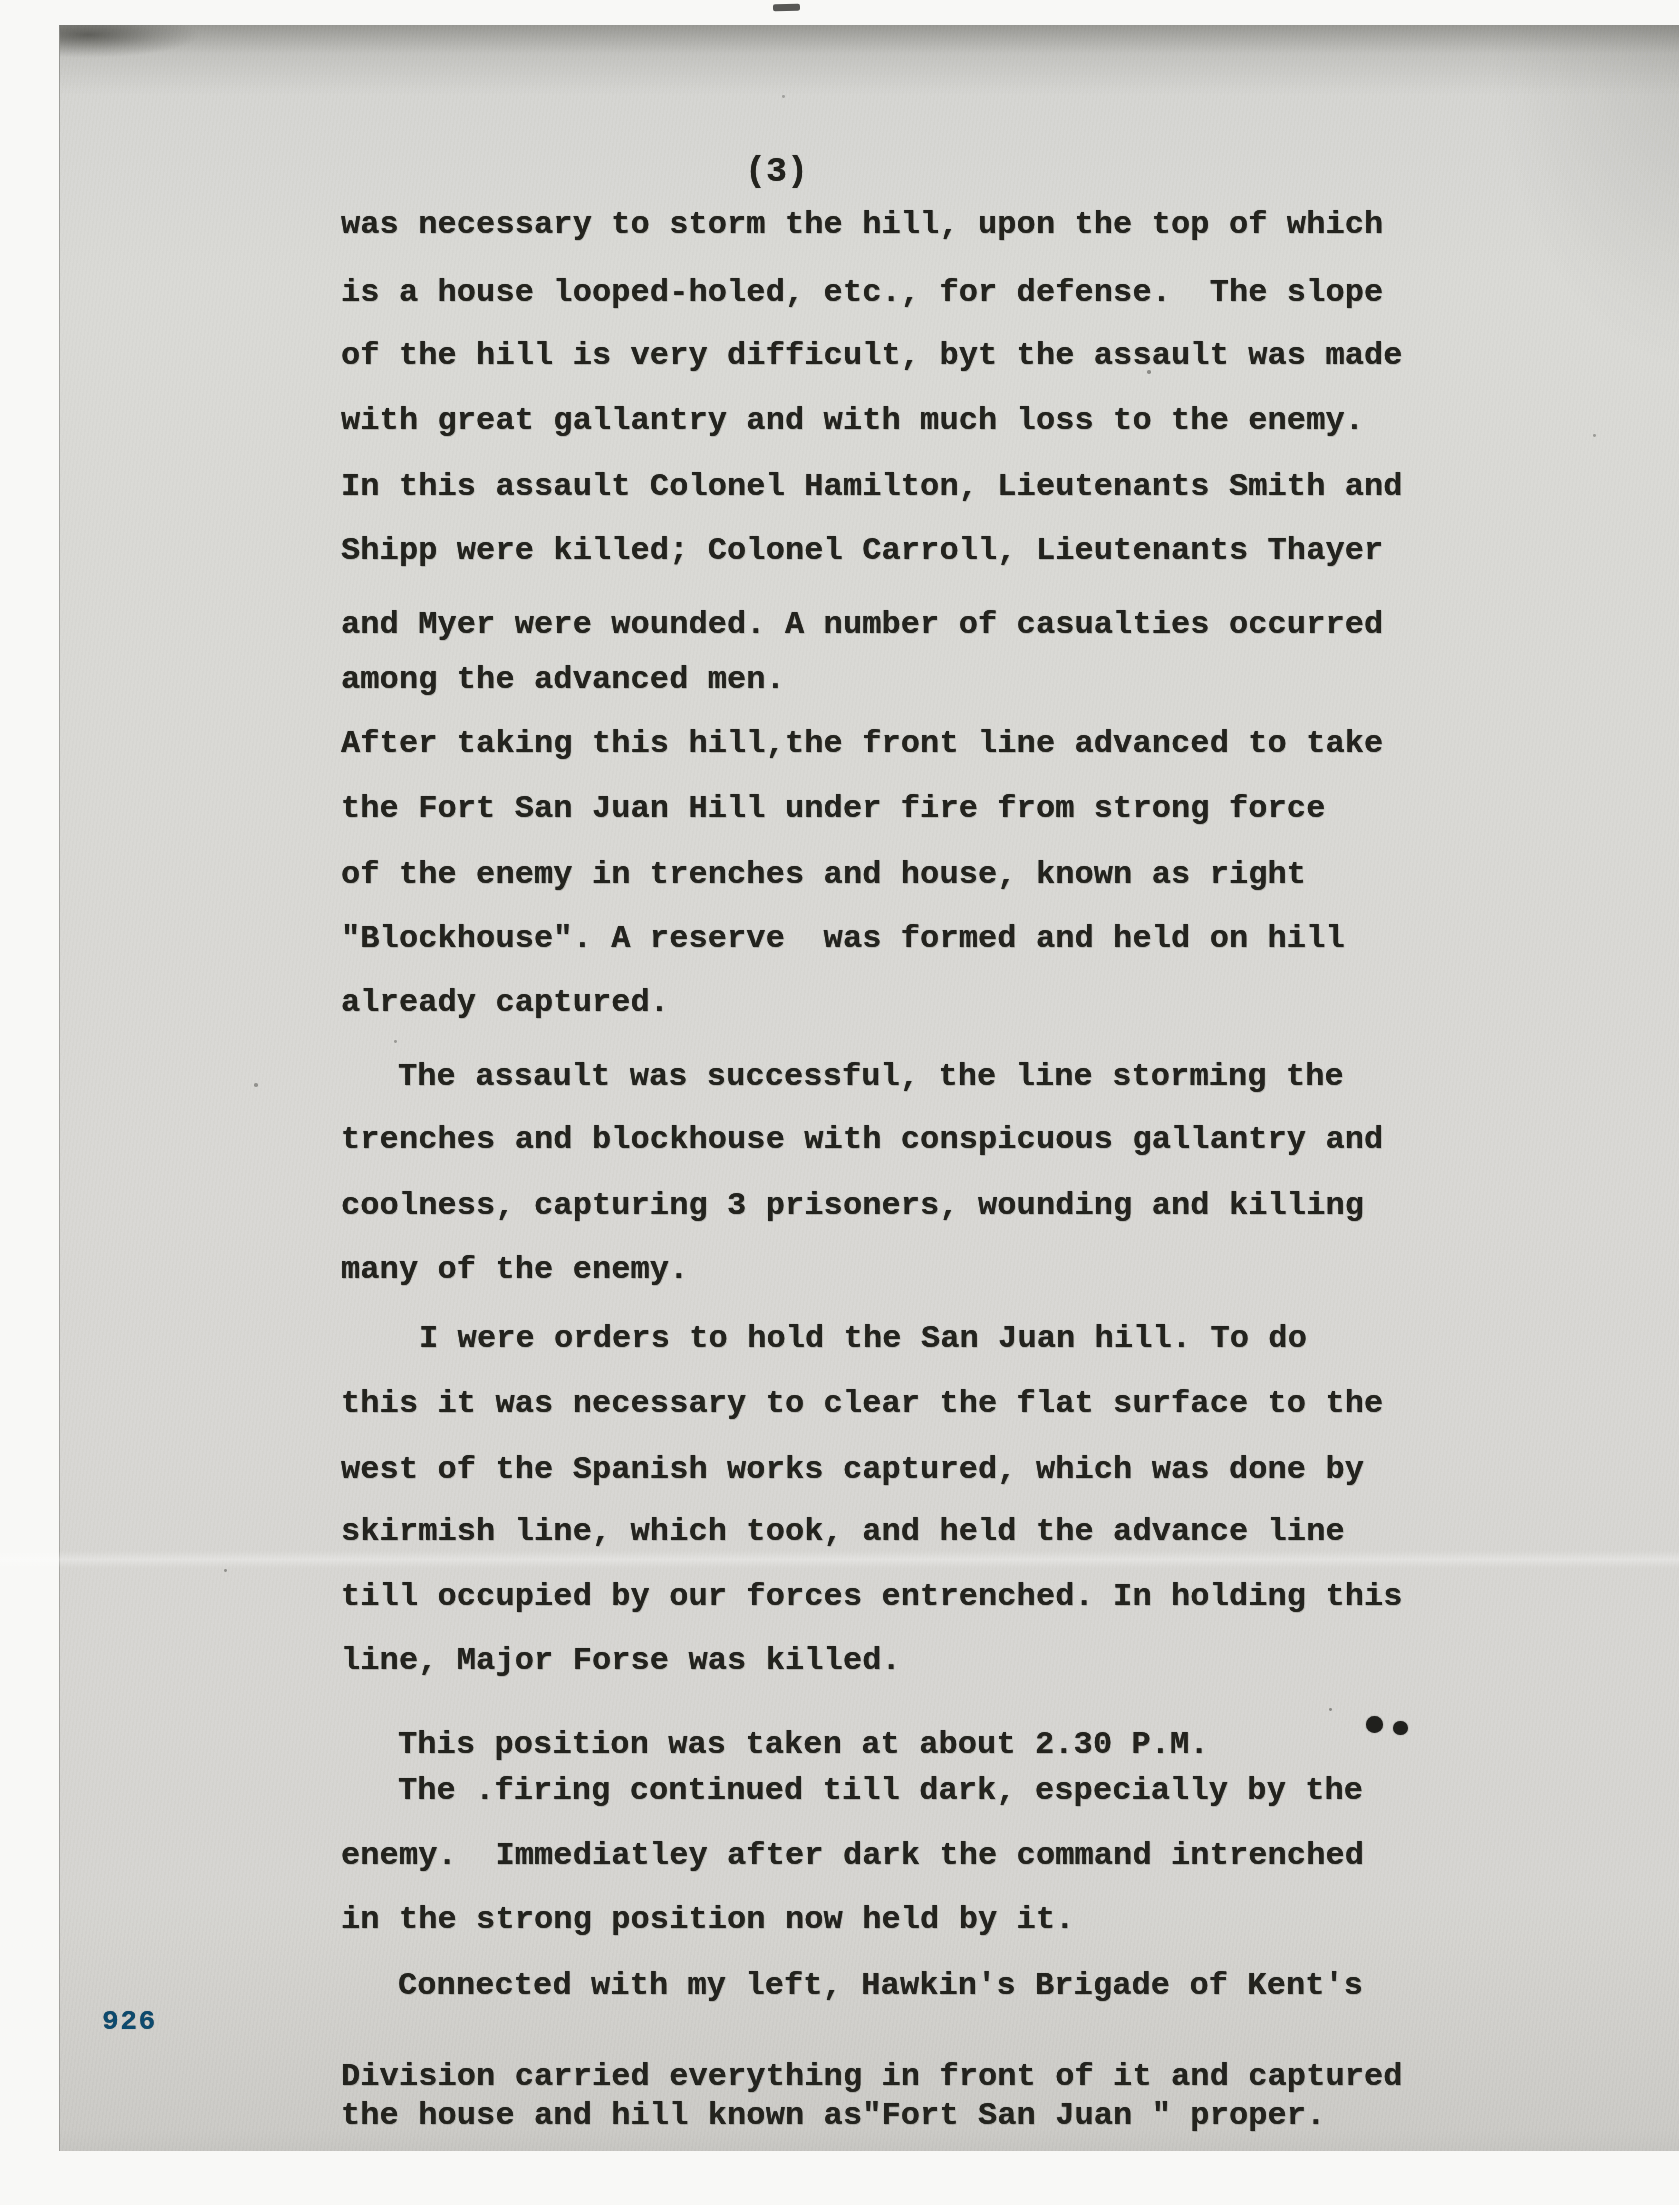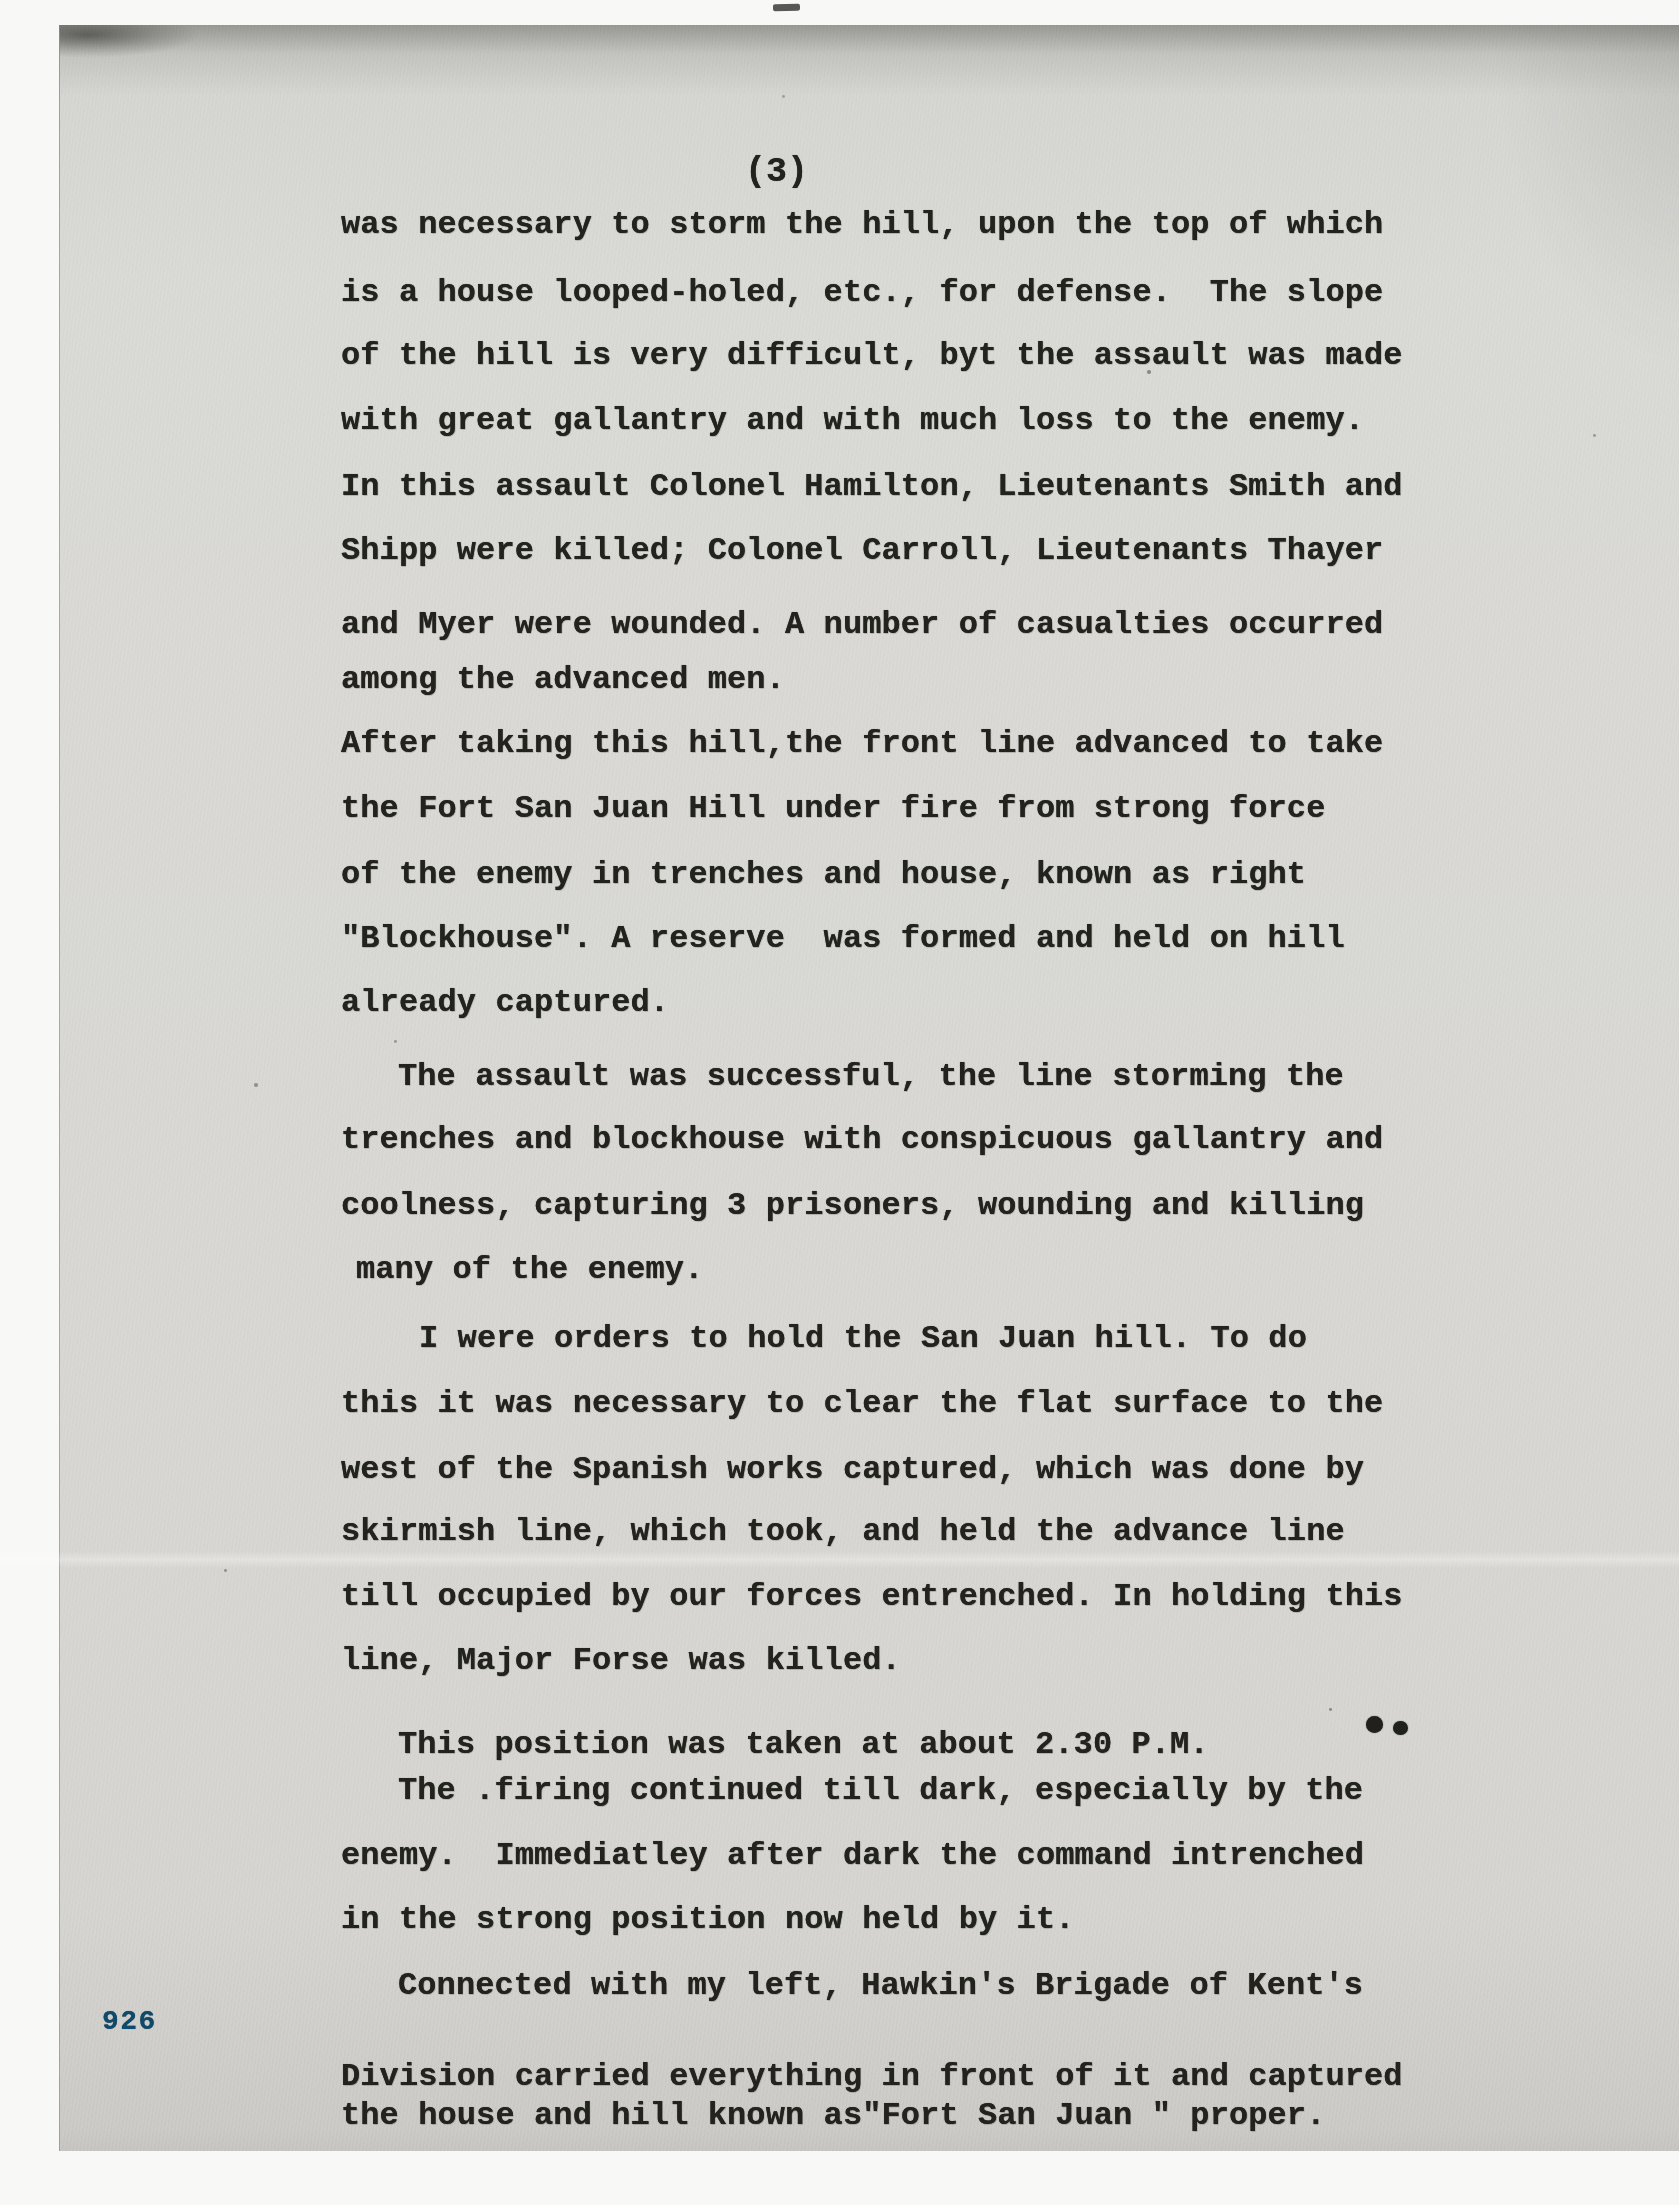--- a/index.html
+++ b/index.html
@@ -54,21 +54,21 @@
       <div class="tline" style="left: 341px; top: 597px; margin-top: 10px;">and Myer were wounded. A number of casualties occurred</div>
       <div class="tline" style="left: 341px; top: 662px;">among the advanced men.</div>
       <div class="tline" style="left: 341px; top: 726px;">After taking this hill,the front line advanced to take</div>
       <div class="tline" style="left: 341px; top: 791px;">the Fort San Juan Hill under fire from strong force</div>
       <div class="tline" style="left: 341px; top: 857px;">of the enemy in trenches and house, known as right</div>
       <div class="tline" style="left: 341px; top: 921px;">"Blockhouse". A reserve  was formed and held on hill</div>
       <div class="tline" style="left: 341px; top: 985px;">already captured.</div>
       <div class="tline" style="left: 398px; top: 1059px;">The assault was successful, the line storming the</div>
       <div class="tline" style="left: 341px; top: 1122px;">trenches and blockhouse with conspicuous gallantry and</div>
       <div class="tline" style="left: 341px; top: 1188px;">coolness, capturing 3 prisoners, wounding and killing</div>
-      <div class="tline" style="left: 356px; top: 1252px;">many of the enemy.</div>
+      <div class="tline" style="left: 341px; top: 1252px;">many of the enemy.</div>
       <div class="tline" style="left: 419px; top: 1321px;">I were orders to hold the San Juan hill. To do</div>
       <div class="tline" style="left: 341px; top: 1386px;">this it was necessary to clear the flat surface to the</div>
       <div class="tline" style="left: 341px; top: 1452px;">west of the Spanish works captured, which was done by</div>
       <div class="tline" style="left: 341px; top: 1514px;">skirmish line, which took, and held the advance line</div>
       <div class="tline" style="left: 341px; top: 1579px;">till occupied by our forces entrenched. In holding this</div>
       <div class="tline" style="left: 341px; top: 1643px;">line, Major Forse was killed.</div>
       <div class="tline" style="left: 398px; top: 1707px; margin-top: 20px;">This position was taken at about 2.30 P.M.</div>
       <div class="tline" style="left: 398px; top: 1773px;">The .firing continued till dark, especially by the</div>
       <div class="tline" style="left: 341px; top: 1838px;">enemy.  Immediatley after dark the command intrenched</div>
       <div class="tline" style="left: 341px; top: 1902px;">in the strong position now held by it.</div>

